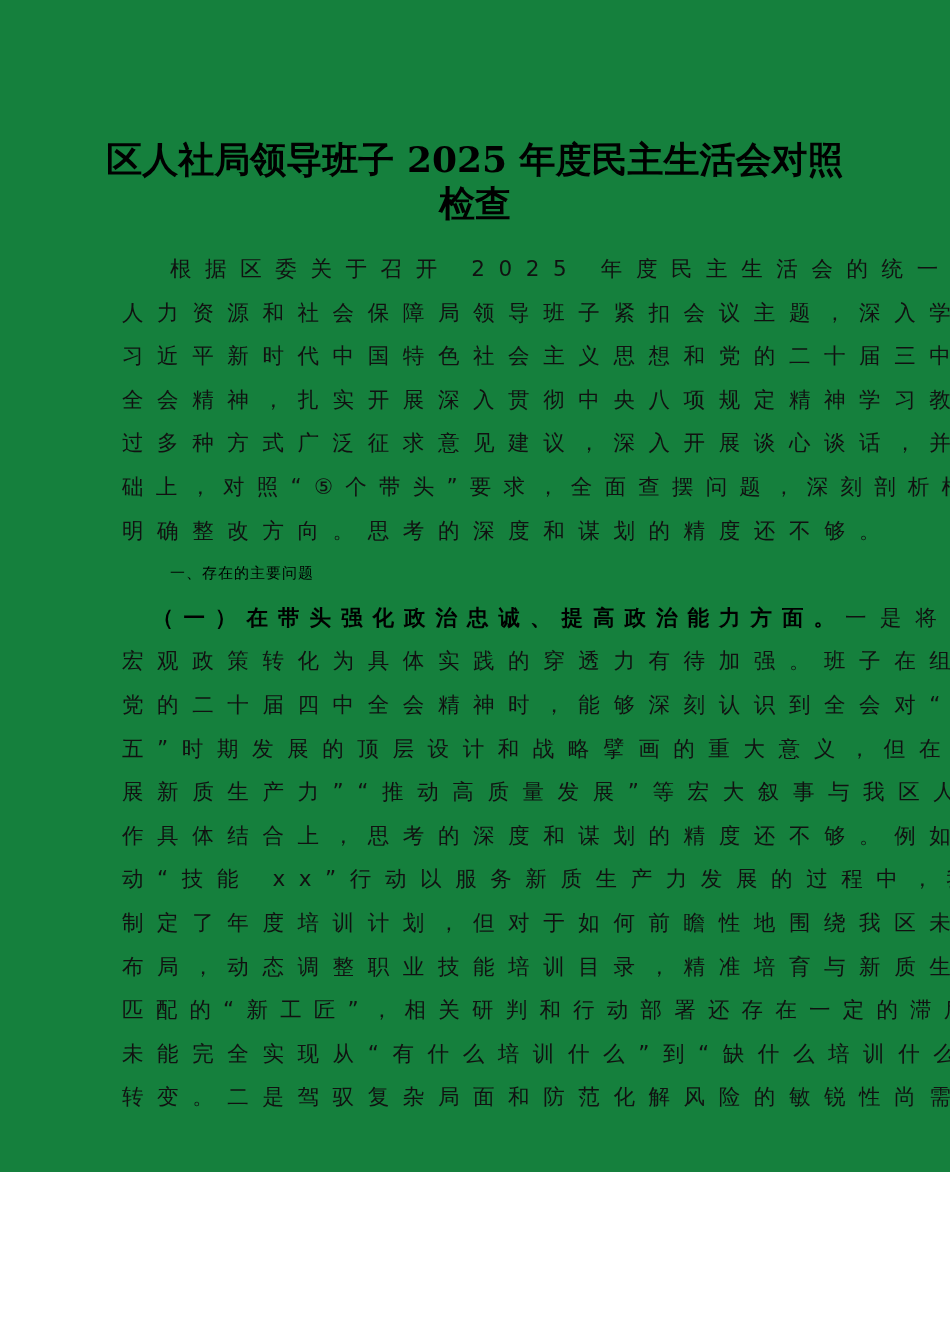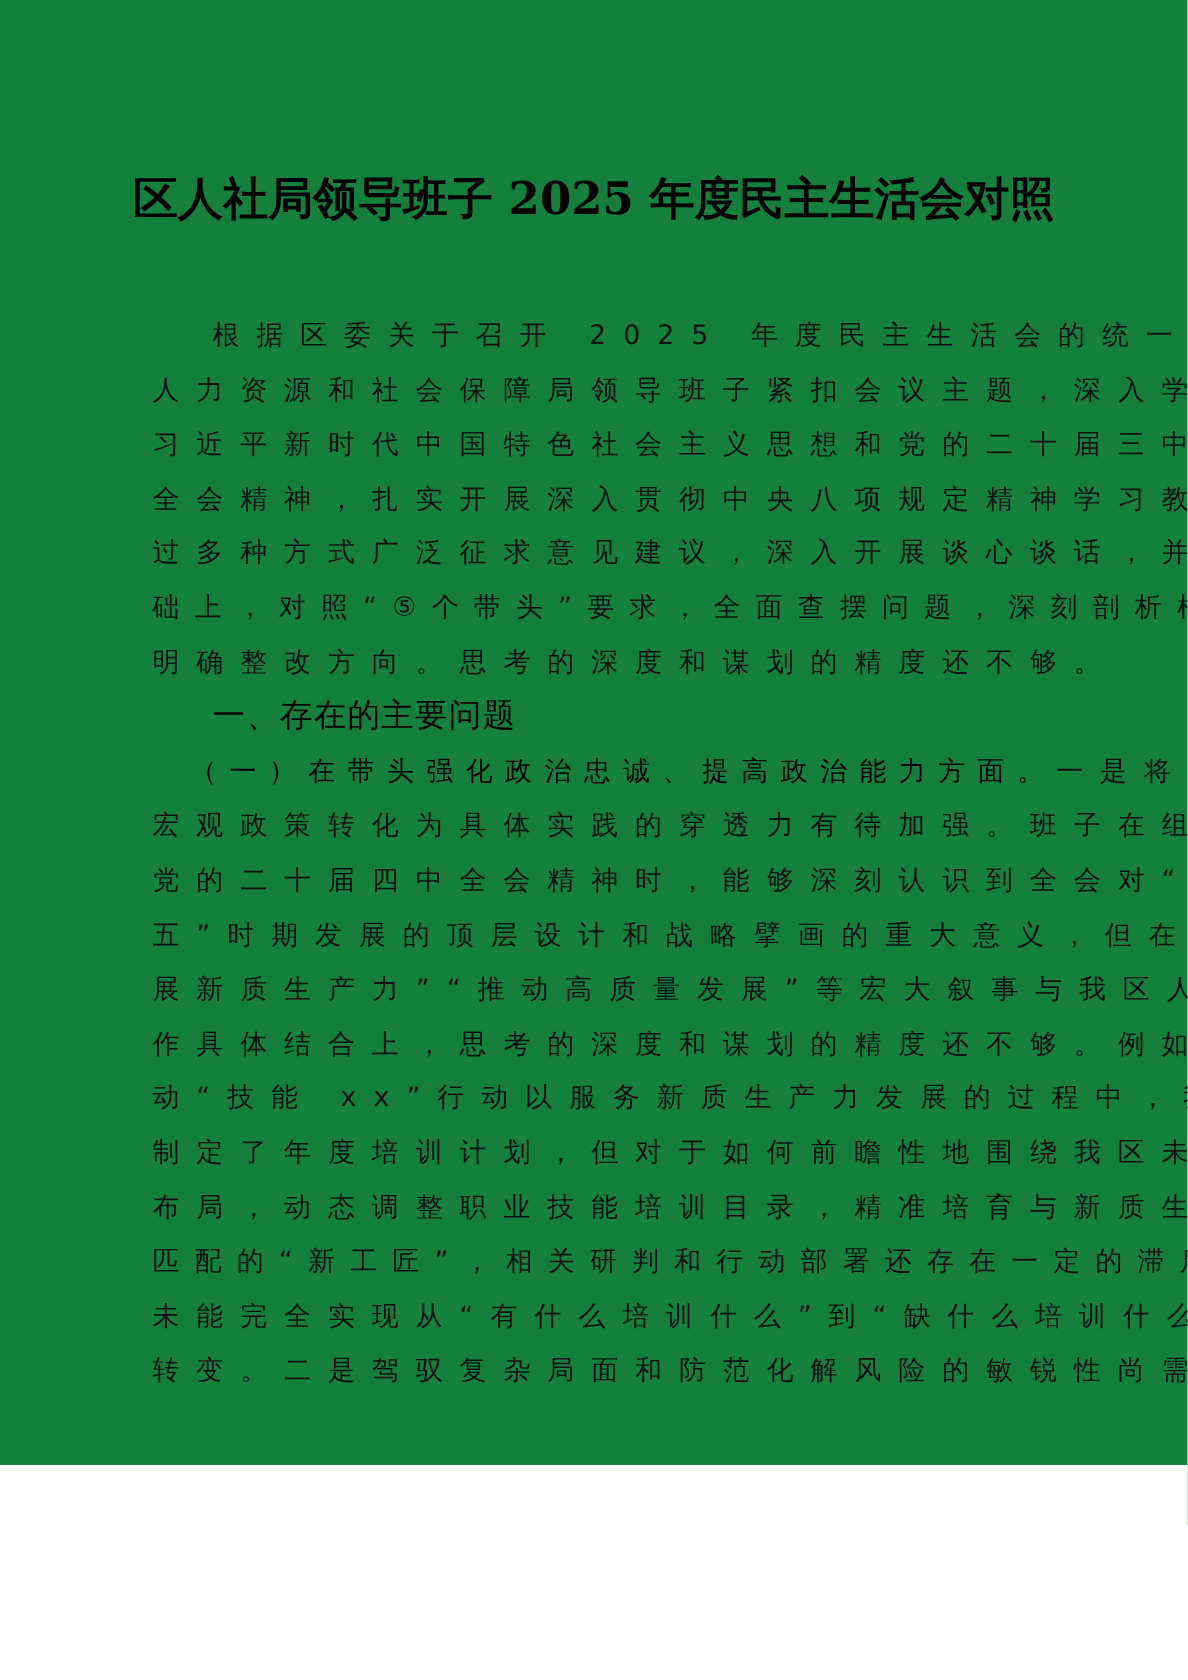--- a/index.html
+++ b/index.html
@@ -13,31 +13,32 @@
       letter-spacing: 0px;
     }
     .body-text {
       position: absolute; left: 122px; width: 712px; top: 247px;
       font-family: "DejaVu Sans", "Liberation Sans", sans-serif;
       font-size: 21.5px; line-height: 43.6px; color: #111;
       letter-spacing: 13.6px;
     }
     .body-text .h1 {
       font-family: "DejaVu Sans", "Liberation Sans", sans-serif;
-      font-weight: normal; font-size: 26px; letter-spacing: 1px; color: #000;
+      font-weight: normal; font-size: 15px; letter-spacing: 1px; color: #000;
     }
-    .body-text .h2 { font-weight: normal; color: #000; letter-spacing: 10px; }
+    .body-text .h2 { font-weight: bold; color: #000; letter-spacing: 10px; }
     .nowrap-line { display: block; white-space: nowrap; overflow: visible; }
   </style>
 </head>
 <body>
 
 <div class="page">
   <div class="title">
     <span class="nowrap-line">区人社局领导班子 2025 年度民主生活会对照</span>
+    <span class="nowrap-line">检查</span>
   </div>
 
   <div class="body-text">
     <div>
       <span class="nowrap-line" style="padding-left:48px">根据区委关于召开 2025 年度民主生活会的统一部署，*区</span>
       <span class="nowrap-line">人力资源和社会保障局领导班子紧扣会议主题，深入学习领会</span>
       <span class="nowrap-line">习近平新时代中国特色社会主义思想和党的二十届三中、四中</span>
       <span class="nowrap-line">全会精神，扎实开展深入贯彻中央八项规定精神学习教育，通</span>
       <span class="nowrap-line">过多种方式广泛征求意见建议，深入开展谈心谈话，并在此基</span>
       <span class="nowrap-line" style="letter-spacing:12.2px">础上，对照“⑤个带头”要求，全面查摆问题，深刻剖析根源，</span>

